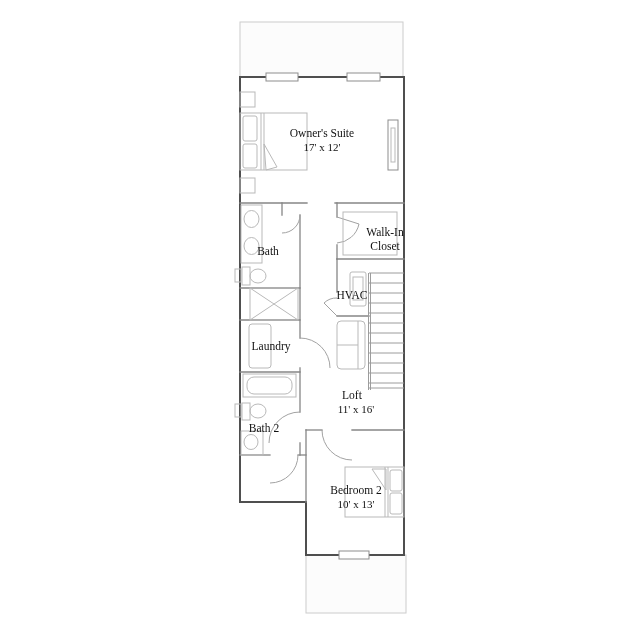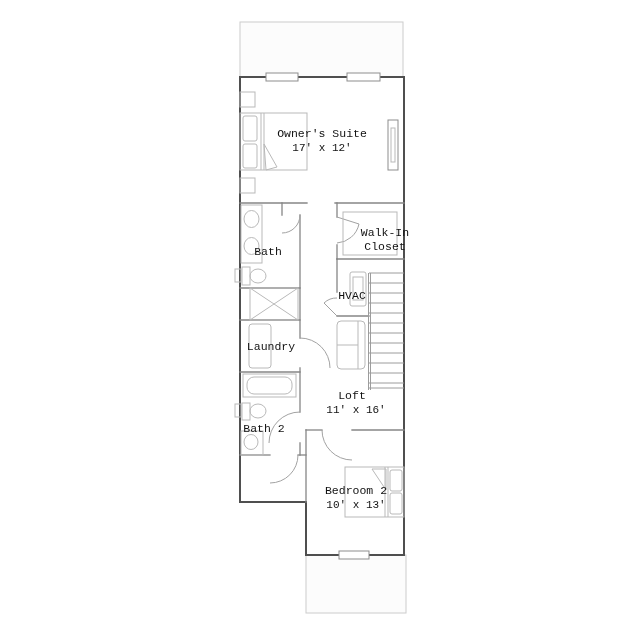--- a/index.html
+++ b/index.html
@@ -1,17 +1,17 @@
 <!DOCTYPE html>
 <html style="--wall-ext: #4f4f4f; --wall-int: #868686; --fixture: #b9b9b9; --door: #a2a2a2; --stair: #9c9c9c; --area-stroke: #cccccc; --area-fill: #fcfcfc; --window-stroke: #8d8d8d; --text: #111111; --background: #ffffff;"><head>
 <meta charset="utf-8">
 <style>
   html,body{margin:0;padding:0;background:var(--background,#fff);}
   .stage{position:relative;width:574px;height:639px;background:var(--background,#fff);overflow:hidden;
-         font-family:Liberation Mono, monospace;}
+         font-family:Liberation Serif, serif;}
   svg{position:absolute;left:0;top:0;}
   .area{fill:var(--area-fill,#fcfcfc);stroke:var(--area-stroke,#ccc);stroke-width:1;}
   .wall-ext{stroke:var(--wall-ext,#4f4f4f);stroke-width:2;fill:none;stroke-linecap:square;}
   .wall-int{stroke:var(--wall-int,#868686);stroke-width:1.3;fill:none;stroke-linecap:square;}
   .fixture{stroke:var(--fixture,#b9b9b9);stroke-width:1;fill:none;}
   .door{stroke:var(--door,#a2a2a2);stroke-width:1;fill:none;}
   .stair{stroke:var(--stair,#9c9c9c);stroke-width:1;fill:none;}
   .window{fill:#ffffff;stroke:var(--window-stroke,#8d8d8d);stroke-width:1;}
   .room-label{fill:var(--text,#111);font-size:11.5px;text-anchor:middle;}
   .dim-label{fill:var(--text,#111);font-size:11px;text-anchor:middle;}

